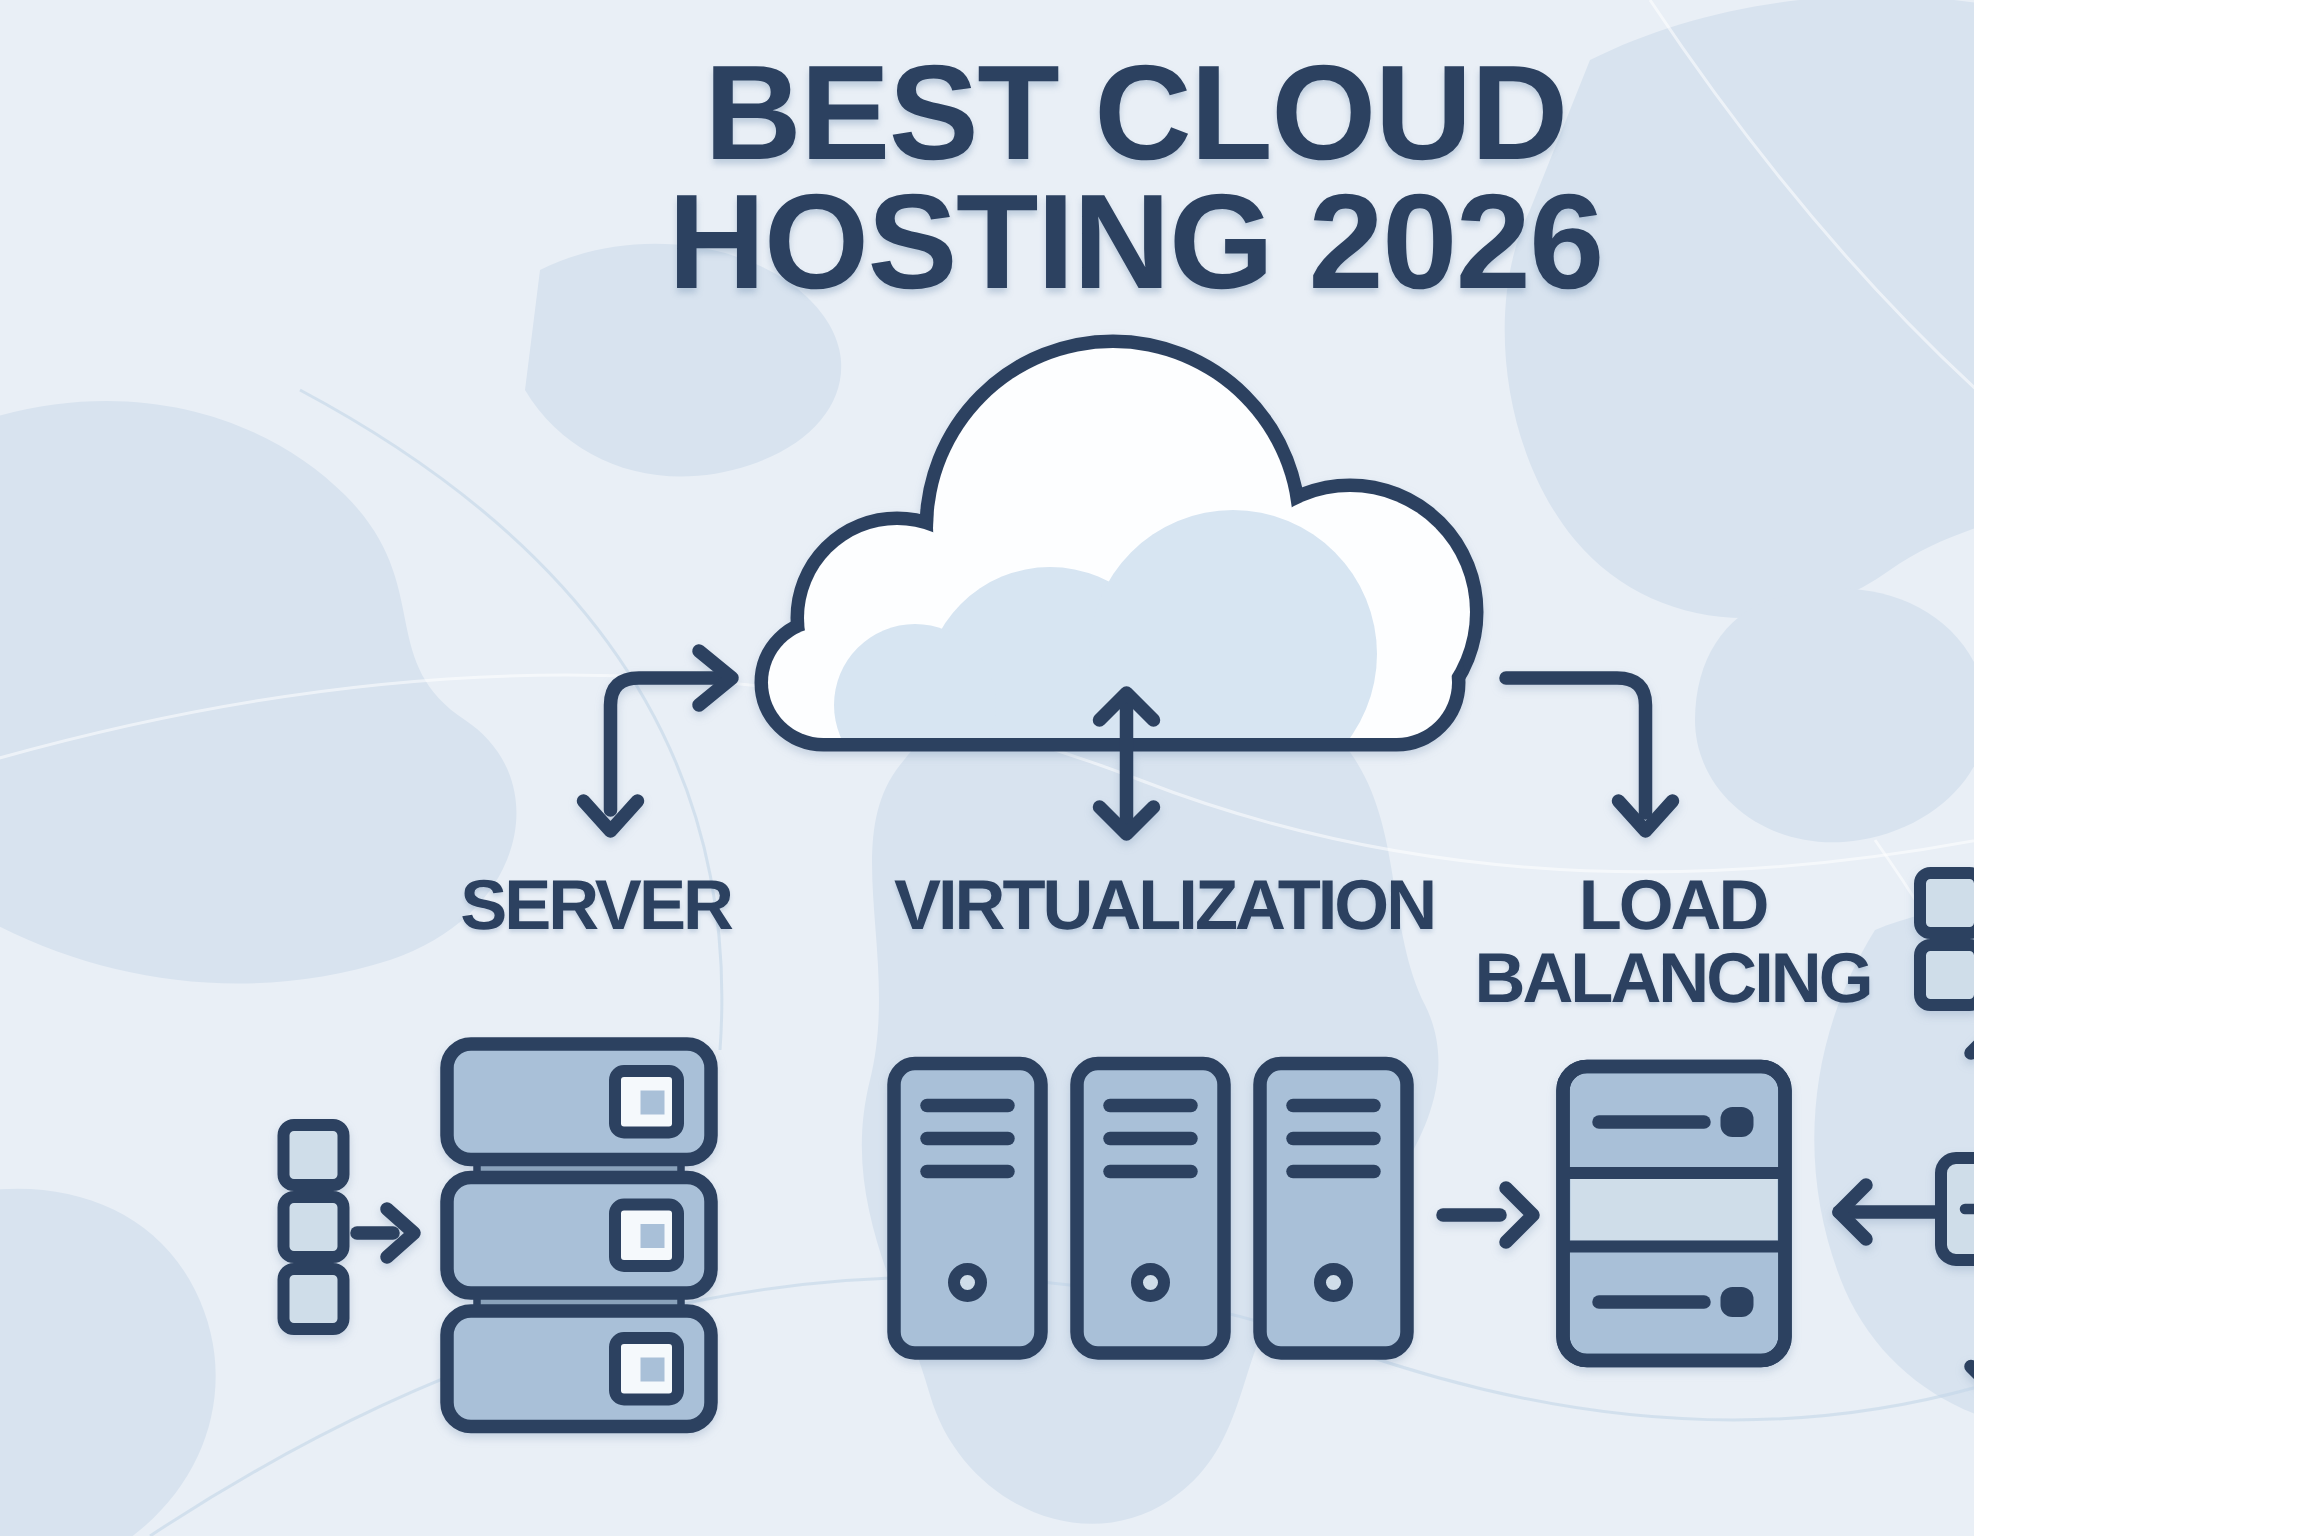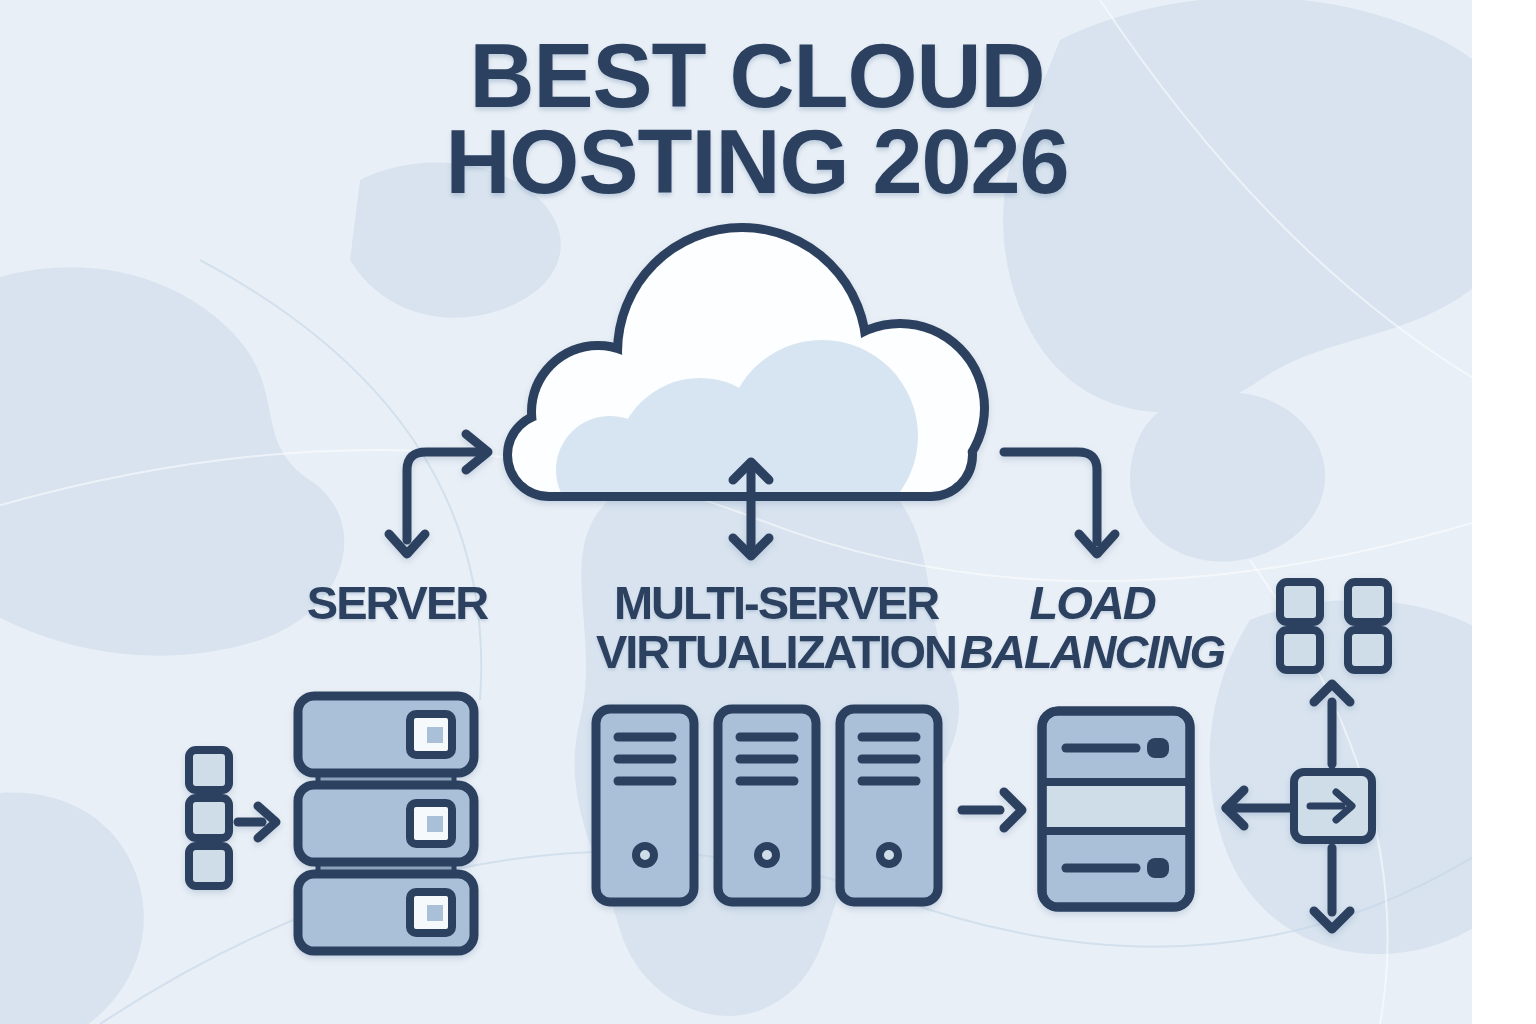--- a/index.html
+++ b/index.html
@@ -1,21 +1,21 @@
 <!DOCTYPE html>
 <html style="--background: #e9eff6; --map: #d8e3ef; --ink: #2c4160; --panel: #a9c0d8; --panel-light: #cfdde9; --cloud-fill: #fdfeff; --cloud-inner: #d7e5f2; --indicator: #f5f9fc;"><head>
 <meta charset="utf-8">
 <style>
   :root{
     --background:#e9eff6; --map:#d8e3ef; --ink:#2c4160; --panel:#a9c0d8;
     --panel-light:#cfdde9; --cloud-fill:#fdfeff; --cloud-inner:#d7e5f2; --indicator:#f5f9fc;
   }
   html,body{margin:0;padding:0;}
   .page{
-    position:relative; width:1472px; height:1024px; overflow:hidden;
+    position:relative; width:1316px; height:1024px; overflow:hidden;
     background:var(--background);
     font-family:"Liberation Sans", sans-serif;
   }
   .layer{position:absolute; left:0; top:0; width:1536px; height:1024px;}
   .diagram{filter:drop-shadow(0 3px 3px rgba(106,135,171,0.28));}
 
   
   .map-blob{fill:var(--map);}
   .map-line-a{fill:none; stroke:#ffffff; stroke-width:2; opacity:.55;}
   .map-line-b{fill:none; stroke:#c3d6e7; stroke-width:2; opacity:.6;}
@@ -42,21 +42,21 @@
     color:var(--ink); font-weight:bold; font-size:90px; line-height:86px; letter-spacing:-1px;
     text-shadow:0 3px 4px rgba(110,140,175,0.35);
   }
   .label{
     position:absolute; top:578px; width:640px; text-align:center;
     color:var(--ink); font-weight:bold; font-size:47px; line-height:49px; letter-spacing:-2px;
     text-shadow:0 2px 3px rgba(110,140,175,0.3);
   }
   .label-sv{left:77px;}
   .label-ms{left:456px;}
-  .label-lb{left:772px;font-style:italic;}
+  .label-lb{left:795px;}
 </style>
 </head>
 <body>
 
 <div class="page">
 
   <svg class="layer" viewBox="0 0 1536 1024">
     <path class="map-blob" d="M -60 300 C 60 240 170 270 230 330 C 290 390 250 440 310 480 C 370 520 350 610 260 640 C 150 675 30 650 -60 580 Z"></path>
     <path class="map-blob" d="M 360 180 C 420 150 500 160 540 200 C 580 240 560 290 500 310 C 440 330 380 310 350 260 Z"></path>
     <path class="map-blob" d="M 640 460 C 720 420 820 430 880 480 C 940 530 920 610 950 670 C 980 730 930 800 870 850 C 820 890 840 960 780 1000 C 720 1040 640 1000 620 930 C 600 860 560 800 580 720 C 600 640 560 560 600 510 Z"></path>
@@ -210,21 +210,20 @@
       <rect class="shape-light" x="1348" y="582" width="40" height="40" rx="7"></rect>
       <rect class="shape-light" x="1280" y="630" width="40" height="40" rx="7"></rect>
       <rect class="shape-light" x="1348" y="630" width="40" height="40" rx="7"></rect>
     </g>
   </svg>
 
   <div class="label label-sv">
     <div>SERVER</div>
   </div>
   <div class="label label-ms">
-    <div>MULTI-SERVER</div>
     <div>VIRTUALIZATION</div>
   </div>
   <div class="label label-lb">
     <div>LOAD</div>
     <div>BALANCING</div>
   </div>
 
 </div>
 
 </body></html>

